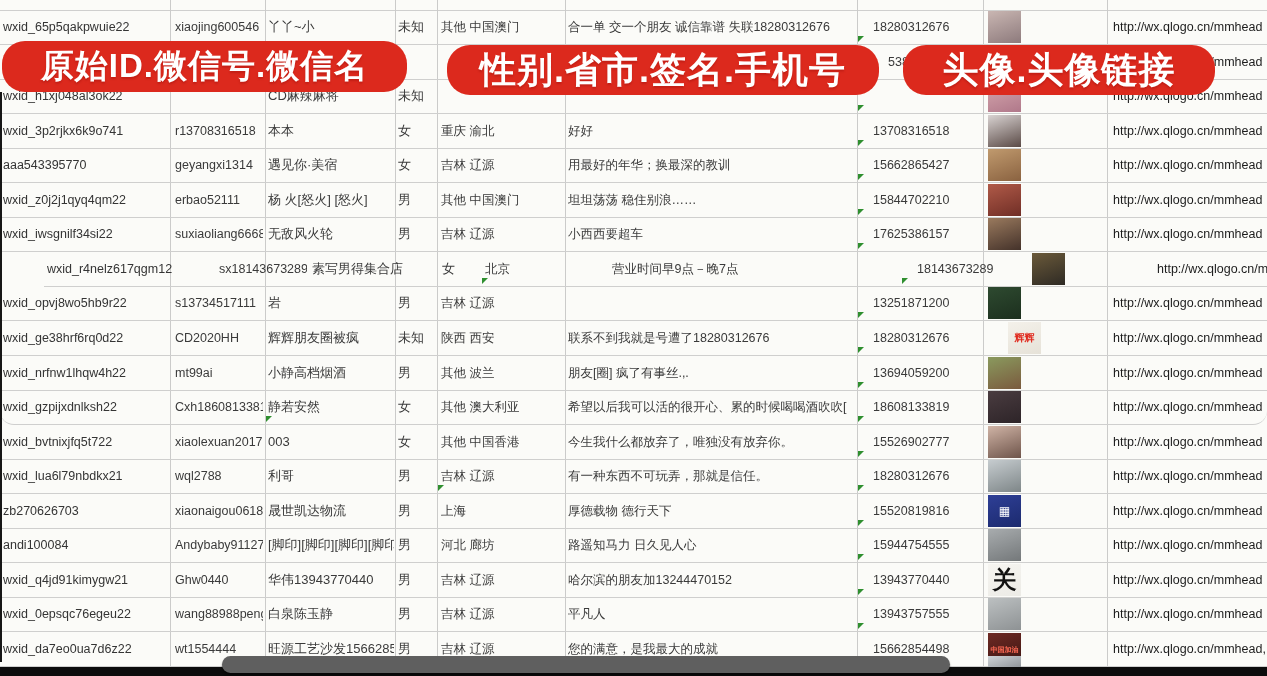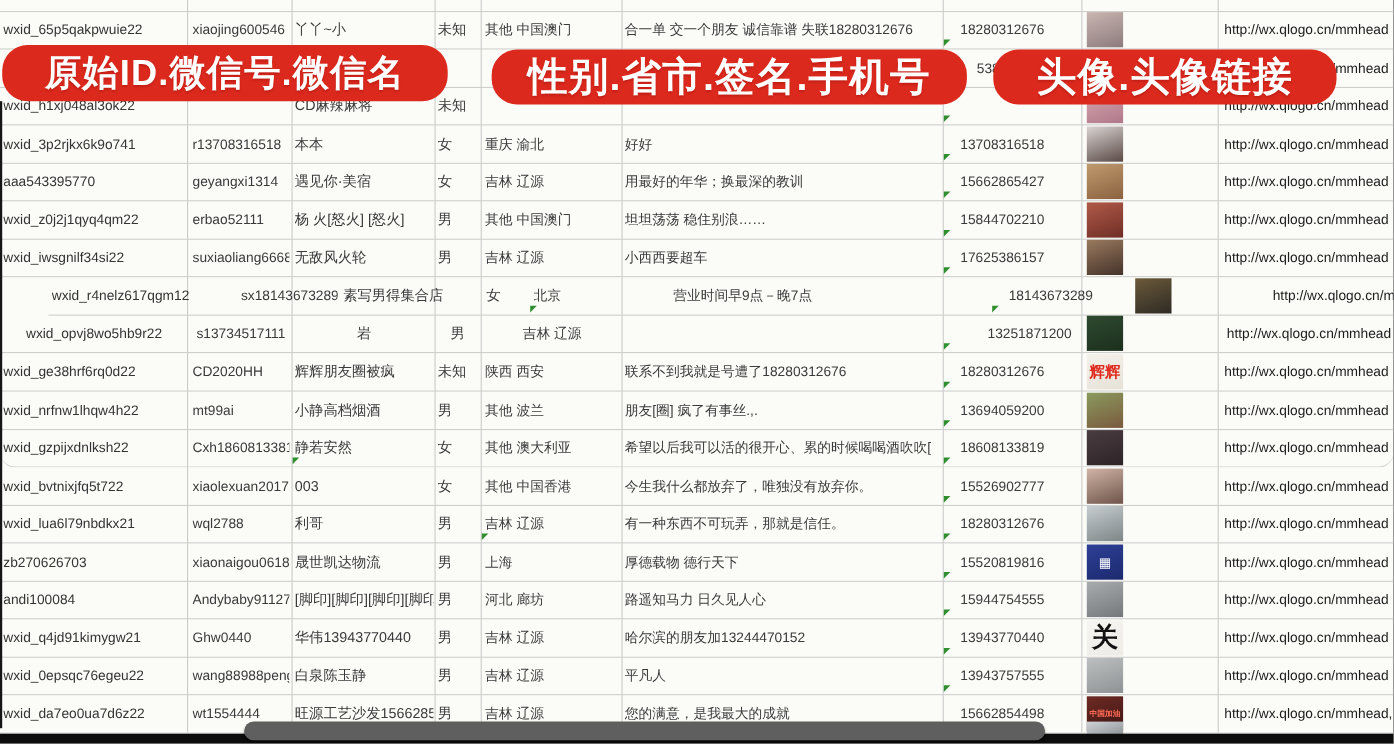--- a/index.html
+++ b/index.html
@@ -140,42 +140,42 @@
         <div class="cell c-name">素写男得集合店</div>
         <div class="cell c-gender">女</div>
         <div class="cell c-region">北京</div>
         <div class="cell c-sign">营业时间早9点－晚7点</div>
         <div class="cell c-phone">18143673289</div>
         <div class="cell c-url">http://wx.qlogo.cn/mmhead</div>
         <div class="avatar" style="background: linear-gradient(160deg, rgb(107, 90, 58), rgb(46, 42, 36));"></div>
         <div class="marker m-phone"></div>
         <div class="marker m-region"></div>
       </div>
-      <div class="row" style="top: 286px; text-align: center;">
+      <div class="row" style="top: 286px;">
         <div class="cell c-wxid">wxid_opvj8wo5hb9r22</div>
         <div class="cell c-account">s13734517111</div>
         <div class="cell c-name">岩</div>
         <div class="cell c-gender">男</div>
         <div class="cell c-region">吉林 辽源</div>
         <div class="cell c-sign"></div>
         <div class="cell c-phone">13251871200</div>
         <div class="cell c-url">http://wx.qlogo.cn/mmhead</div>
         <div class="avatar" style="background: linear-gradient(160deg, rgb(46, 74, 48), rgb(28, 47, 30));"></div>
         <div class="marker m-phone"></div>
       </div>
       <div class="row" style="top: 321px;">
         <div class="cell c-wxid">wxid_ge38hrf6rq0d22</div>
         <div class="cell c-account">CD2020HH</div>
         <div class="cell c-name">辉辉朋友圈被疯</div>
         <div class="cell c-gender">未知</div>
         <div class="cell c-region">陕西 西安</div>
         <div class="cell c-sign">联系不到我就是号遭了18280312676</div>
         <div class="cell c-phone">18280312676</div>
         <div class="cell c-url">http://wx.qlogo.cn/mmhead</div>
-        <div class="avatar" style="background: linear-gradient(160deg, rgb(244, 241, 234), rgb(230, 226, 216)); color: rgb(224, 42, 30); font-size: 14px; line-height: 1;">辉辉</div>
+        <div class="avatar" style="background: linear-gradient(160deg, rgb(244, 241, 234), rgb(230, 226, 216)); color: rgb(224, 42, 30); font-size: 10px; line-height: 1; margin-left: 20px;">辉辉</div>
         <div class="marker m-phone"></div>
       </div>
       <div class="row" style="top: 356px;">
         <div class="cell c-wxid">wxid_nrfnw1lhqw4h22</div>
         <div class="cell c-account">mt99ai</div>
         <div class="cell c-name">小静高档烟酒</div>
         <div class="cell c-gender">男</div>
         <div class="cell c-region">其他 波兰</div>
         <div class="cell c-sign">朋友[圈] 疯了有事丝.,.</div>
         <div class="cell c-phone">13694059200</div>

